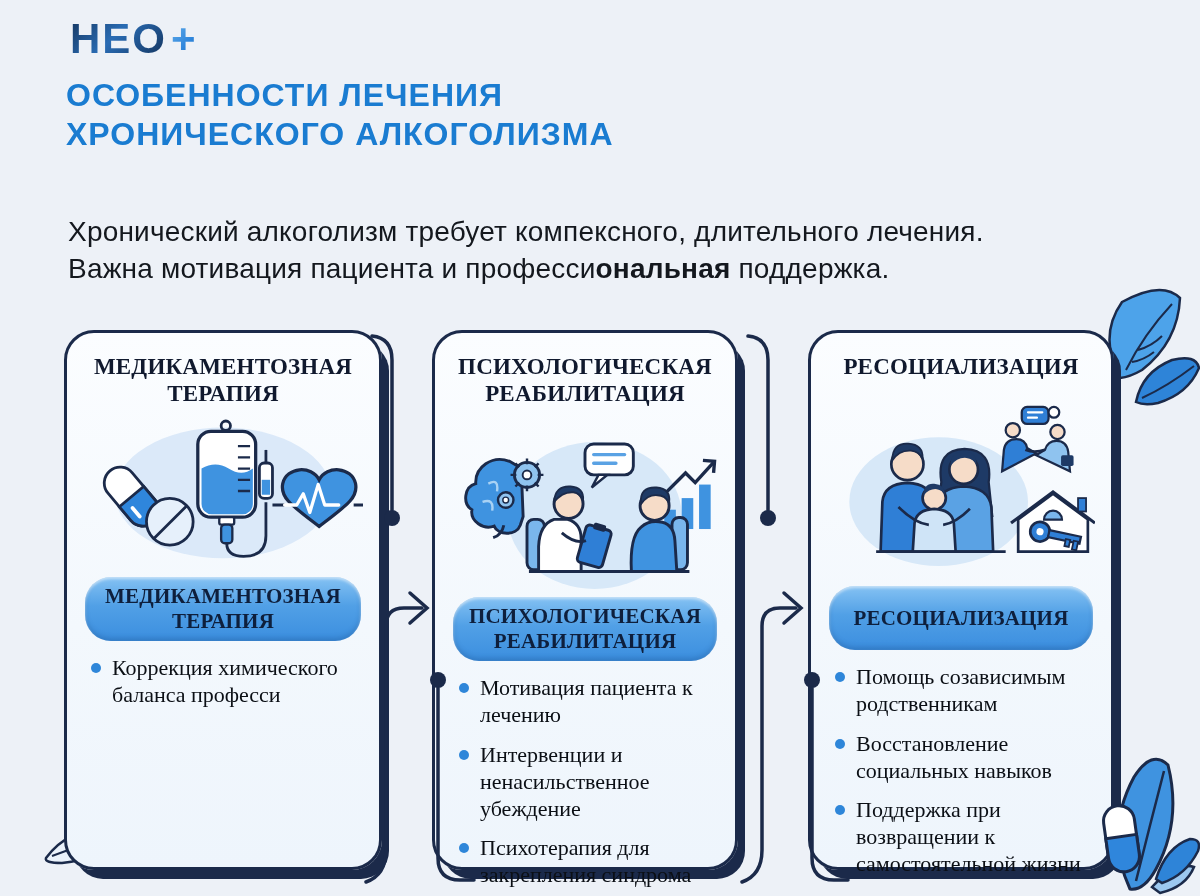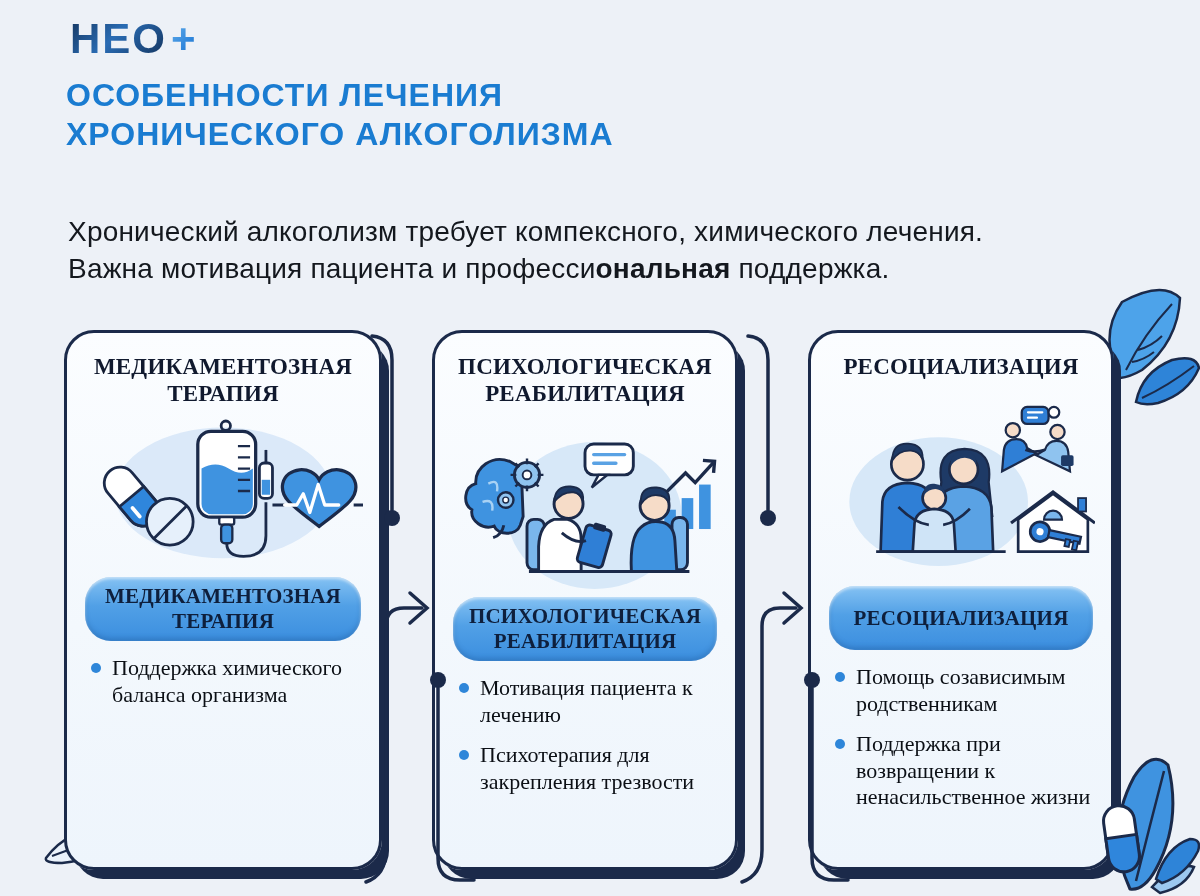--- a/index.html
+++ b/index.html
@@ -88,21 +88,21 @@
   <span class="word">НЕО</span>
   <span class="plus">+</span>
 </div>
 
 <div class="title">
   <div>ОСОБЕННОСТИ ЛЕЧЕНИЯ</div>
   <div>ХРОНИЧЕСКОГО АЛКОГОЛИЗМА</div>
 </div>
 
 <div class="subtitle">
-  <div>Хронический алкоголизм требует компексного, химического лечения.</div>
+  <div>Хронический алкоголизм требует компексного, длительного лечения.</div>
   <div><span>Важна мотивация пациента и професси</span><span class="bold">ональная</span><span> поддержка.</span></div>
 </div>
 
 <div class="cards">
 
   <svg class="connectors" viewBox="0 0 1200 574">
     <g stroke="#1b2a4a" stroke-width="3.5" fill="none" stroke-linecap="round">
 
       <path d="M372 6 Q392 8 392 30 L392 180"></path>
       <circle cx="392" cy="188" r="8" fill="#1b2a4a" stroke="none"></circle>
@@ -156,21 +156,21 @@
           <path d="M253 68 c-8 -16 -35 -14 -39 4 c-3 15 9 23 39 46 c30 -23 42 -31 39 -46 c-4 -18 -31 -20 -39 -4 z" fill="#3f93e0" stroke="#1b2a4a" stroke-width="3.5"></path>
           <path d="M203 95 h13 M290 95 h14" stroke="#1b2a4a" stroke-width="3"></path>
           <path d="M216 95 h13 l7 -12 7 20 9 -30 7 22 h15" fill="none" stroke="#ffffff" stroke-width="3.5" stroke-linejoin="round" stroke-linecap="round"></path>
         </g>
       </svg>
     </div>
     <div class="badge">МЕДИКАМЕНТОЗНАЯ ТЕРАПИЯ</div>
     <ul class="bullets">
       <li>
           <span class="dot"></span>
-          <span>Поддержка химического баланса организма</span>
+          <span>Коррекция химического баланса професси</span>
         </li>
     </ul>
   </div>
 
   <div class="card card2">
     <div class="card-title">ПСИХОЛОГИЧЕСКАЯ РЕАБИЛИТАЦИЯ</div>
     <div class="illus">
       <svg width="290" height="180" viewBox="0 0 300 186">
         <ellipse cx="160" cy="108" rx="90" ry="76" fill="#d7e8f8"></ellipse>
         <g>
@@ -216,21 +216,25 @@
       </svg>
     </div>
     <div class="badge">ПСИХОЛОГИЧЕСКАЯ РЕАБИЛИТАЦИЯ</div>
     <ul class="bullets">
       <li>
           <span class="dot"></span>
           <span>Мотивация пациента к лечению</span>
         </li>
       <li>
           <span class="dot"></span>
-          <span>Психотерапия для закрепления трезвости</span>
+          <span>Интервенции и ненасильственное убеждение</span>
+        </li>
+      <li>
+          <span class="dot"></span>
+          <span>Психотерапия для закрепления синдрома</span>
         </li>
     </ul>
   </div>
 
   <div class="card card3">
     <div class="card-title">РЕСОЦИАЛИЗАЦИЯ</div>
     <div class="illus">
       <svg width="290" height="196" viewBox="0 0 300 200">
         <ellipse cx="125" cy="122" rx="100" ry="72" fill="#d7e8f8"></ellipse>
         <g>
@@ -278,21 +282,25 @@
       </svg>
     </div>
     <div class="badge">РЕСОЦИАЛИЗАЦИЯ</div>
     <ul class="bullets">
       <li>
           <span class="dot"></span>
           <span>Помощь созависимым родственникам</span>
         </li>
       <li>
           <span class="dot"></span>
-          <span>Поддержка при возвращении к ненасильственное жизни</span>
+          <span>Восстановление социальных навыков</span>
+        </li>
+      <li>
+          <span class="dot"></span>
+          <span>Поддержка при возвращении к самостоятельной жизни</span>
         </li>
     </ul>
   </div>
 </div>
 
 <svg class="deco deco-tr" width="118" height="128" viewBox="0 0 118 128">
   <path d="M38 98 Q16 56 40 22 Q80 0 98 18 Q96 62 60 90 Q48 97 38 98 Z" fill="#4da3ea" stroke="#1b2a4a" stroke-width="2.5"></path>
   <path d="M44 90 Q62 54 90 24 M56 70 Q70 66 80 56 M50 82 Q62 80 72 72" fill="none" stroke="#1b2a4a" stroke-width="2"></path>
   <path d="M54 122 Q60 92 90 80 Q114 74 117 88 Q106 114 76 123 Q62 126 54 122 Z" fill="#2e84d8" stroke="#1b2a4a" stroke-width="2.5"></path>
   <path d="M60 118 Q86 106 112 86" fill="none" stroke="#1b2a4a" stroke-width="2"></path>

